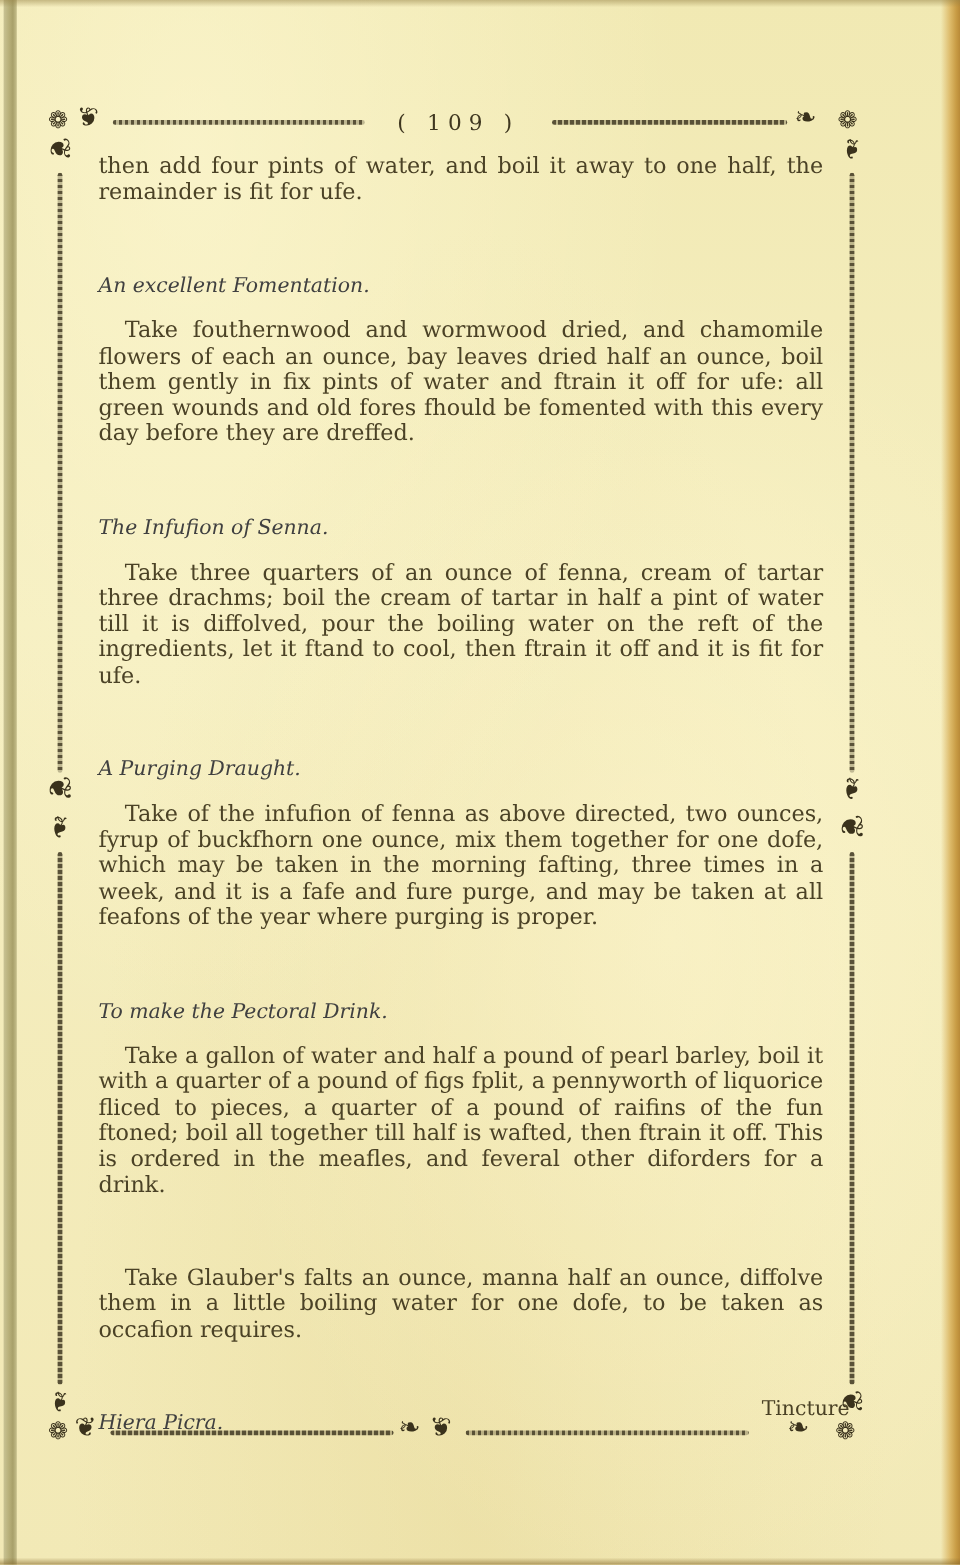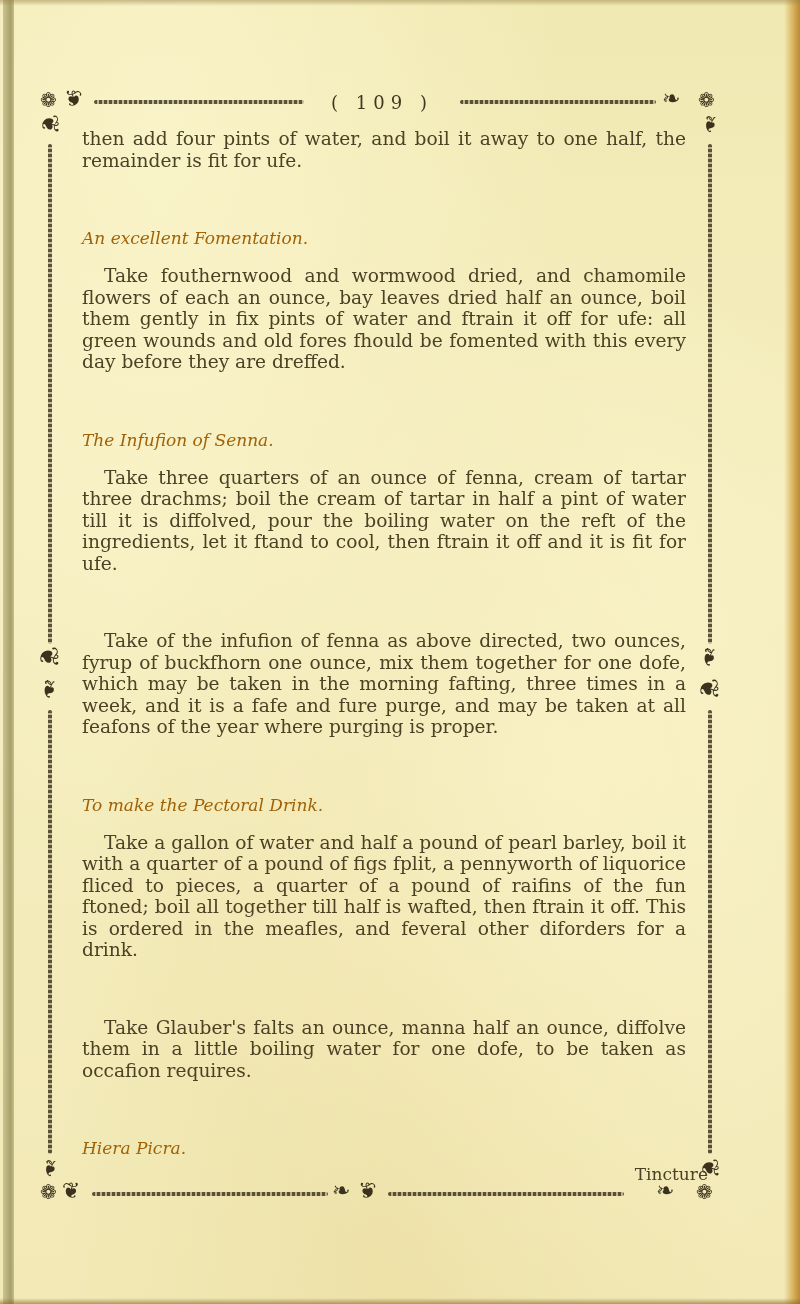--- a/index.html
+++ b/index.html
@@ -103,21 +103,21 @@
     }
     .indent {
       text-indent: 22px;
     }
     .heading {
       font-style: italic;
       text-align: center;
       font-size: 17px;
       line-height: 22px;
       margin: 0;
-      color: #a16207;
+      color: #404040;
     }
     .gap-lg { height: 24px; }
 
     .catchword {
       position: absolute;
       right: 14px;
       top: 1072px;
       font-size: 17px;
       color: #4a4125;
     }
@@ -168,20 +168,21 @@
 
     <div class="gap-lg"></div>
     <p class="heading">An excellent Fomentation.</p>
     <p class="indent">Take fouthernwood and wormwood dried, and chamomile flowers of each an ounce, bay leaves dried half an ounce, boil them gently in fix pints of water and ftrain it off for ufe: all green wounds and old fores fhould be fomented with this every day before they are dreffed.</p>
 
     <div class="gap-lg"></div>
     <p class="heading">The Infufion of Senna.</p>
     <p class="indent">Take three quarters of an ounce of fenna, cream of tartar three drachms; boil the cream of tartar in half a pint of water till it is diffolved, pour the boiling water on the reft of the ingredients, let it ftand to cool, then ftrain it off and it is fit for ufe.</p>
 
     <div class="gap-lg"></div>
+    <p class="heading">A Purging Draught.</p>
     <p class="indent">Take of the infufion of fenna as above directed, two ounces, fyrup of buckfhorn one ounce, mix them together for one dofe, which may be taken in the morning fafting, three times in a week, and it is a fafe and fure purge, and may be taken at all feafons of the year where purging is proper.</p>
 
     <div class="gap-lg"></div>
     <p class="heading">To make the Pectoral Drink.</p>
     <p class="indent">Take a gallon of water and half a pound of pearl barley, boil it with a quarter of a pound of figs fplit, a pennyworth of liquorice fliced to pieces, a quarter of a pound of raifins of the fun ftoned; boil all together till half is wafted, then ftrain it off. This is ordered in the meafles, and feveral other diforders for a drink.</p>
 
     <div class="gap-lg"></div>
     <p class="indent">Take Glauber's falts an ounce, manna half an ounce, diffolve them in a little boiling water for one dofe, to be taken as occafion requires.</p>
 
     <div class="gap-lg"></div>

